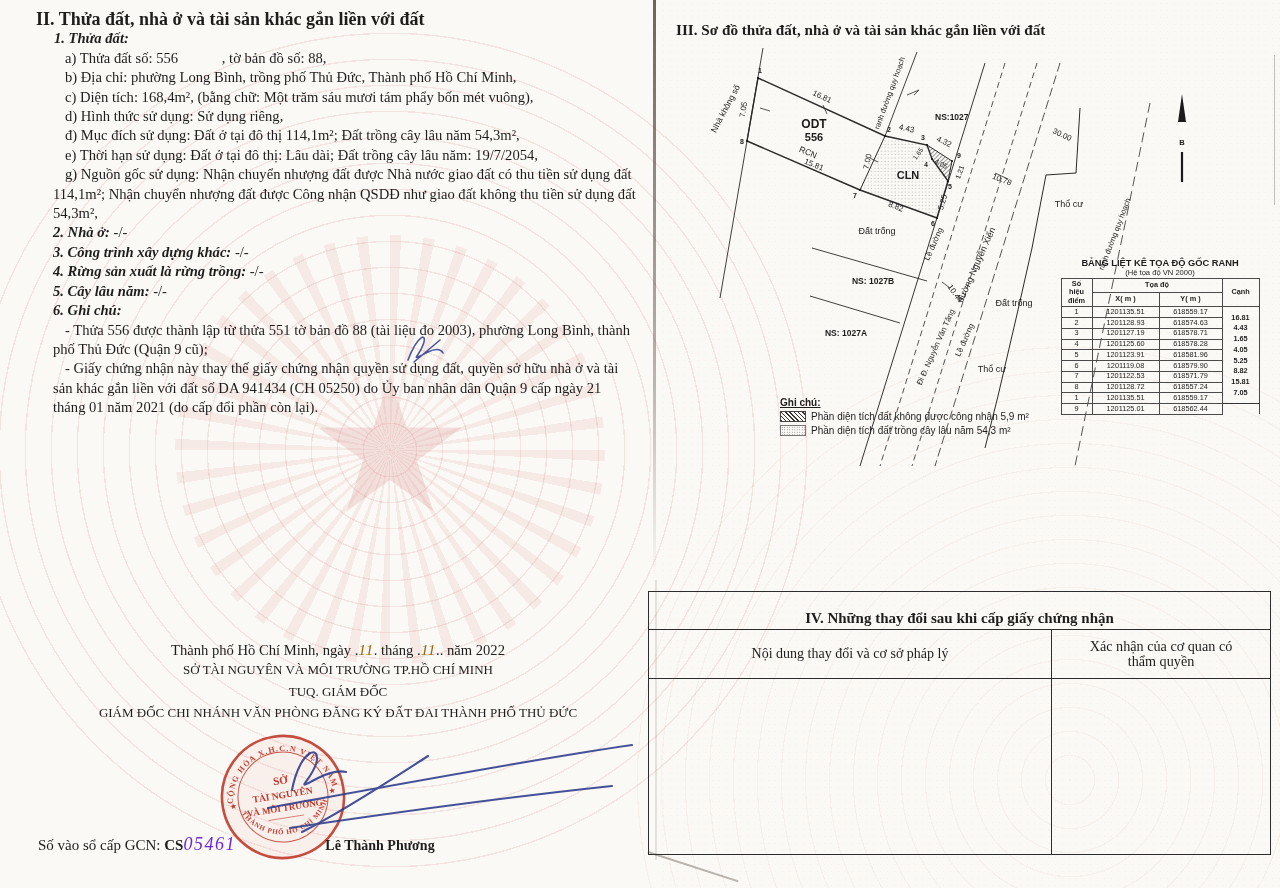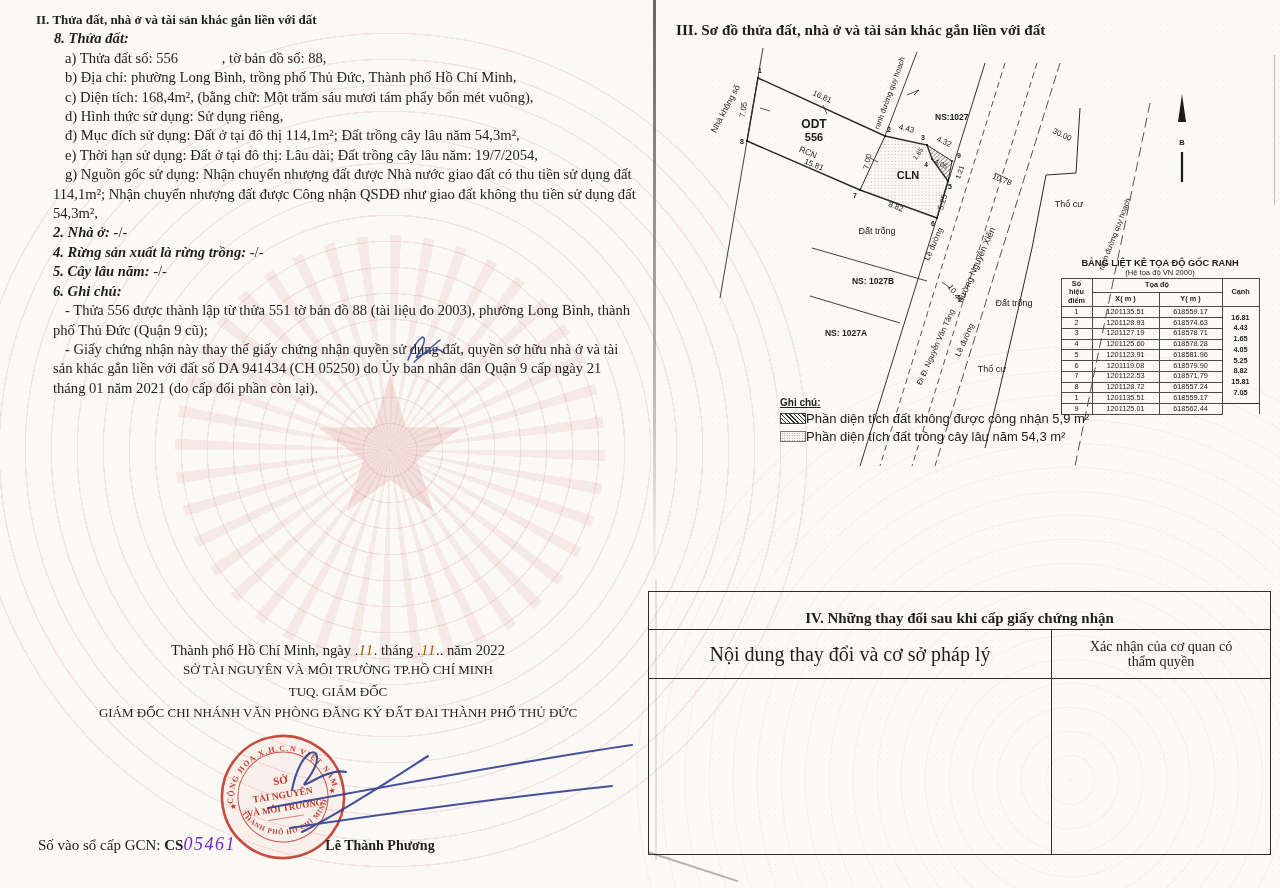--- a/index.html
+++ b/index.html
@@ -17,21 +17,21 @@
     background:repeating-radial-gradient(circle at center, rgba(190,120,100,.07) 0 1.2px, transparent 1.2px 24px);}
   .tex-right{left:660px;top:0;width:620px;height:888px;
     background-image:radial-gradient(rgba(185,125,105,.08) 0.7px, transparent 0.9px);background-size:7px 7px;}
   .fold{left:653px;top:0;width:2.5px;height:580px;
     background:linear-gradient(180deg, rgba(64,50,40,.75), rgba(64,50,40,.35) 65%, rgba(64,50,40,0));}
   .fold2{left:655px;top:580px;width:1.5px;height:280px;background:rgba(64,50,40,.12);}
   .edge-r{left:1274px;top:55px;width:1px;height:150px;background:rgba(40,40,40,.28);}
   .crease{left:648px;top:851px;width:95px;height:1.5px;background:rgba(60,50,40,.35);transform:rotate(18deg);transform-origin:left;}
   
   .left-text{left:36px;top:10px;width:601px;font-size:14.6px;line-height:19.4px;z-index:2;}
-  .h2{font-weight:bold;font-size:13px;}
+  .h2{font-weight:bold;font-size:18px;}
   .sub1{margin-left:18px;font-weight:bold;font-style:italic;}
   .item{margin-left:17px;text-indent:12px;}
   .num{margin-left:17px;font-weight:bold;font-style:italic;}
   .num .val{font-weight:normal;font-style:normal;}
   .note{margin-left:17px;text-indent:12px;}
   .signing{left:38px;top:641px;width:600px;text-align:center;z-index:2;}
   .dateline{font-size:14.6px;}
   .hand{font-style:italic;color:#a16207;font-size:15.5px;letter-spacing:.5px;}
   .org{font-weight:normal;font-size:13px;line-height:21.5px;white-space:nowrap;}
   .book{left:38px;top:834px;font-size:15px;z-index:4;}
@@ -54,32 +54,32 @@
   .coord th,.coord td{border:0.8px solid #4a4a4a;font-size:7.3px;line-height:1.2;
       text-align:center;padding:0.5px 2px;font-weight:normal;}
   .coord th{font-weight:bold;}
   .coord td.c{border-top:none;border-bottom:none;}
   .coord td.c span{display:block;transform:translateY(-5px);font-weight:bold;}
   .coord tr.sep td{border-top:1.4px solid #333;}
   .cw-p{width:26px;} .cw-x{width:62px;} .cw-y{width:58px;} .cw-c{width:32px;margin-left:41px;}
   
   .legend{left:732px;top:397px;width:320px;z-index:3;font-family:"Liberation Sans",sans-serif;margin-left:48px;}
   .legend .lh{font-size:10px;font-weight:bold;text-decoration:underline;}
-  .legend .li{font-size:13px;margin-top:3px;display:flex;align-items:center;}
+  .legend .li{font-size:10px;margin-top:3px;display:flex;align-items:center;gap:5px;}
   .sw{width:24px;height:9px;border:0.9px solid #444;flex:none;}
   .sw-hatch{background:repeating-linear-gradient(45deg,#333 0 1px, transparent 1px 3px);}
   .sw-dots{background-image:radial-gradient(#777 0.5px, transparent 0.7px);background-size:2.5px 2.5px;border-color:#777;}
   
   .s4{left:648px;top:591px;width:621px;height:262px;border:1.5px solid #2c2c2c;z-index:2;
       display:flex;flex-direction:column;background:transparent;}
   .s4-title{height:22px;border-bottom:1.4px solid #2c2c2c;text-align:center;
       font-weight:bold;font-size:15px;line-height:22px;margin-top:15px;}
   .s4-cols{display:flex;height:48px;border-bottom:1.4px solid #2c2c2c;}
   .s4-c1{width:402px;border-right:1.3px solid #2c2c2c;display:flex;align-items:center;
-      justify-content:center;font-size:20px;}
+      justify-content:center;font-size:14px;}
   .s4-c2{flex:1;display:flex;align-items:center;justify-content:center;text-align:center;
       font-size:14.2px;line-height:15px;padding:0 28px;}
   .s4-body{flex:1;display:flex;}
   .s4-b1{width:402px;border-right:1.3px solid #2c2c2c;}
   .s4-b2{flex:1;}
 </style>
 </head>
 <body>
 
 <div class="abs wm-rings"></div>
@@ -87,30 +87,33 @@
 <div class="abs wm-star"></div>
 <div class="abs wm-right"></div>
 <div class="abs tex-right"></div>
 <div class="abs fold"></div>
 <div class="abs fold2"></div>
 <div class="abs edge-r"></div>
 <div class="abs crease"></div>
 
 <div class="abs left-text">
   <div class="h2">II. Thửa đất, nhà ở và tài sản khác gắn liền với đất</div>
-  <div class="sub1">8. Thửa đất:</div>
+  <div class="sub1">1. Thửa đất:</div>
   <div class="item">a) Thửa đất số: 556&nbsp;&nbsp;&nbsp;&nbsp;&nbsp;&nbsp;&nbsp;&nbsp;&nbsp;&nbsp;&nbsp;&nbsp;, tờ bản đồ số: 88,</div>
   <div class="item">b) Địa chỉ: phường Long Bình, trồng phố Thủ Đức, Thành phố Hồ Chí Minh,</div>
   <div class="item">c) Diện tích: 168,4m², (bằng chữ: Một trăm sáu mươi tám phẩy bốn mét vuông),</div>
   <div class="item">d) Hình thức sử dụng: Sử dụng riêng,</div>
   <div class="item">đ) Mục đích sử dụng: Đất ở tại đô thị 114,1m²; Đất trồng cây lâu năm 54,3m²,</div>
   <div class="item">e) Thời hạn sử dụng: Đất ở tại đô thị: Lâu dài; Đất trồng cây lâu năm: 19/7/2054,</div>
   <div class="item">g) Nguồn gốc sử dụng: Nhận chuyển nhượng đất được Nhà nước giao đất có thu tiền sử dụng đất 114,1m²; Nhận chuyển nhượng đất được Công nhận QSDĐ như giao đất không thu tiền sử dụng đất 54,3m²,</div>
   <div class="num">
     <span>2. Nhà ở:</span>
+    <span class="val">-/-</span></div>
+  <div class="num">
+    <span>3. Công trình xây dựng khác:</span>
     <span class="val">-/-</span></div>
   <div class="num">
     <span>4. Rừng sản xuất là rừng trồng:</span>
     <span class="val">-/-</span></div>
   <div class="num">
     <span>5. Cây lâu năm:</span>
     <span class="val">-/-</span></div>
   <div class="num">
     <span>6. Ghi chú:</span></div>
   <div class="note">- Thửa 556 được thành lập từ thửa 551 tờ bản đồ 88 (tài liệu đo 2003), phường Long Bình, thành phố Thủ Đức (Quận 9 cũ);</div>

